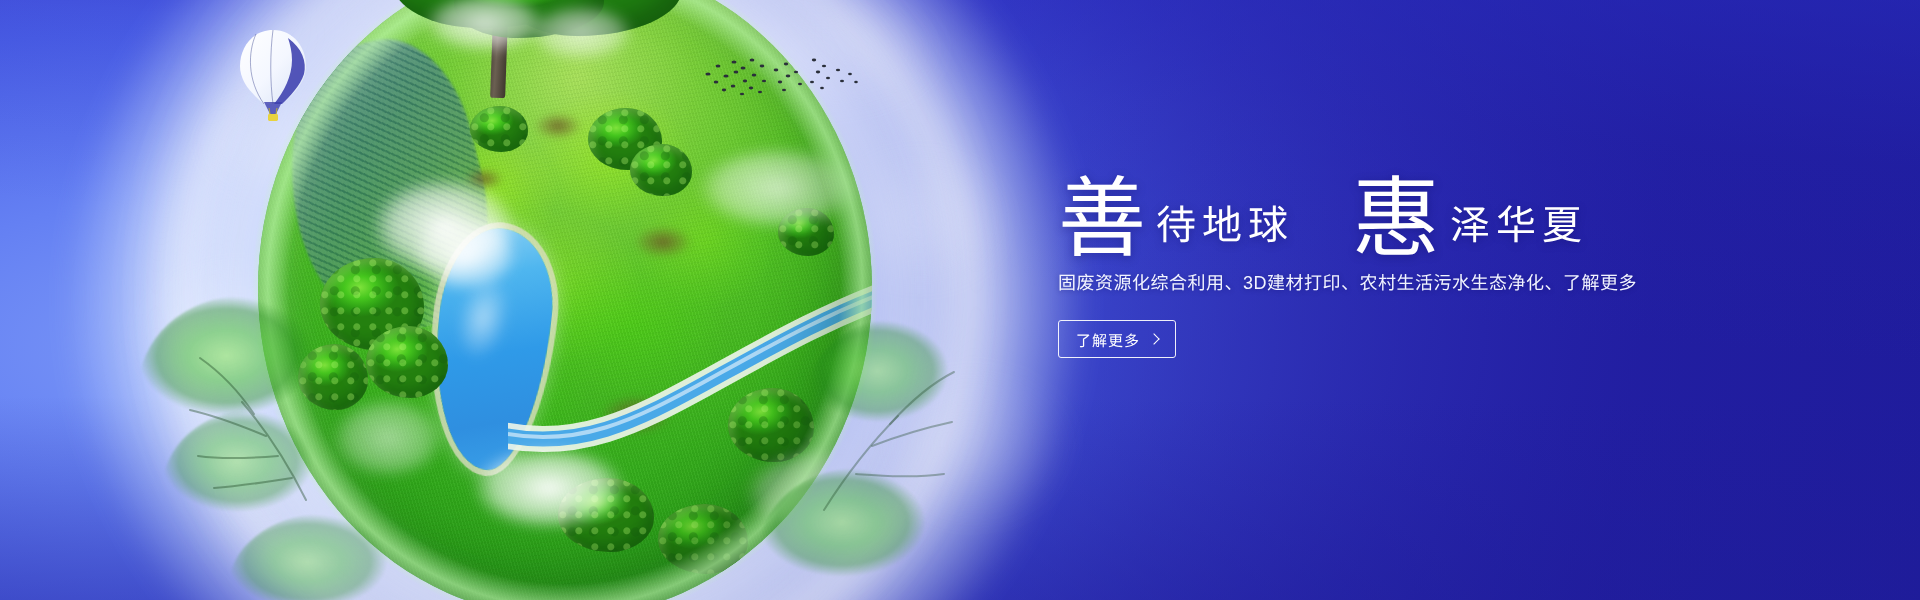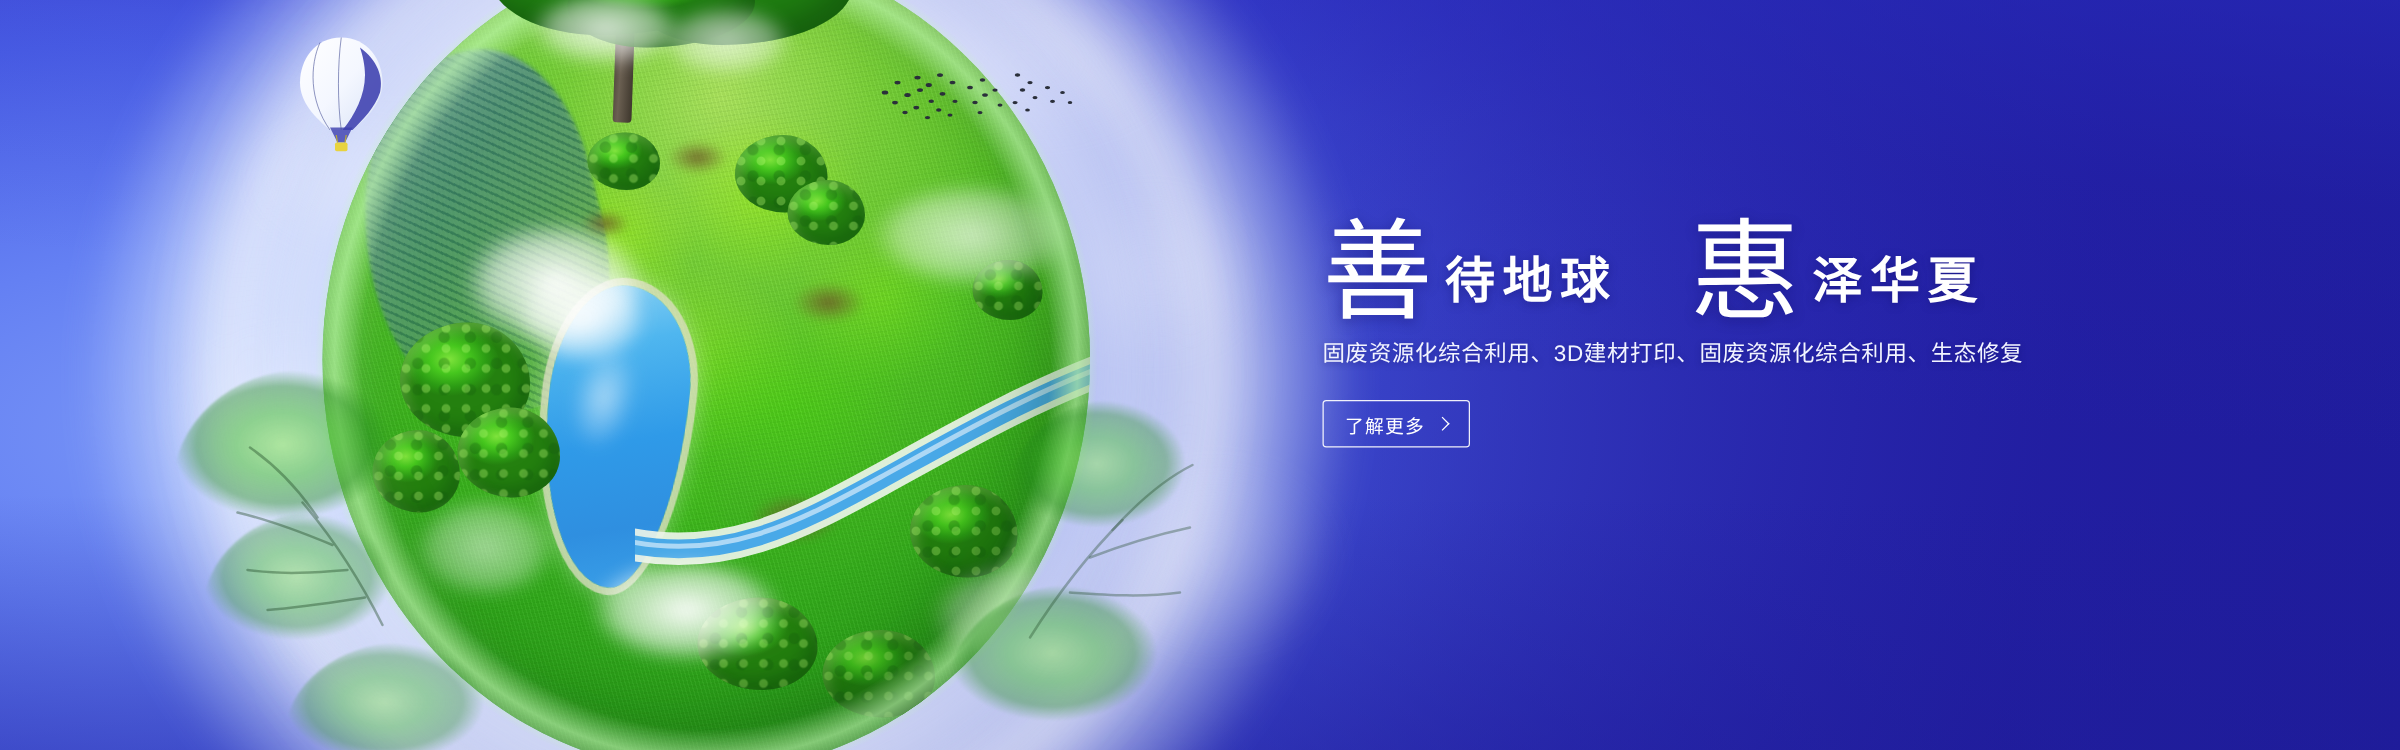--- a/index.html
+++ b/index.html
@@ -266,21 +266,21 @@
     line-height: .96;
     font-weight: 400;
     letter-spacing: 0;
     text-shadow: 0 2px 10px rgba(12,10,80,.35);
     transform: translateY(6px);
   }
   .hl-small {
     font-family: "Liberation Serif", "DejaVu Serif", serif;
     font-size: 40px;
     line-height: 1;
-    font-weight: 700;
+    font-weight: 400;
     letter-spacing: 6px;
     margin-left: 10px;
     transform: translateY(-4px);
     text-shadow: 0 2px 8px rgba(12,10,80,.35);
   }
   .hl-gap { width: 58px; }
 
   .subtitle {
     font-size: 27px;
     letter-spacing: 9px;
@@ -498,21 +498,21 @@
         <span class="hl-small">待地球</span>
       </span>
       <span class="hl-gap"></span>
       <span class="hl-group">
         <span class="hl-big">惠</span>
         <span class="hl-small">泽华夏</span>
       </span>
     </div>
 
 
-    <div class="desc">固废资源化综合利用、3D建材打印、固废资源化综合利用、生态修复</div>
+    <div class="desc">固废资源化综合利用、3D建材打印、农村生活污水生态净化、了解更多</div>
 
     <button class="cta">
       <span>了解更多</span>
       <span class="chev"></span>
     </button>
 
   </div>
 </div>
 
 </body></html>

